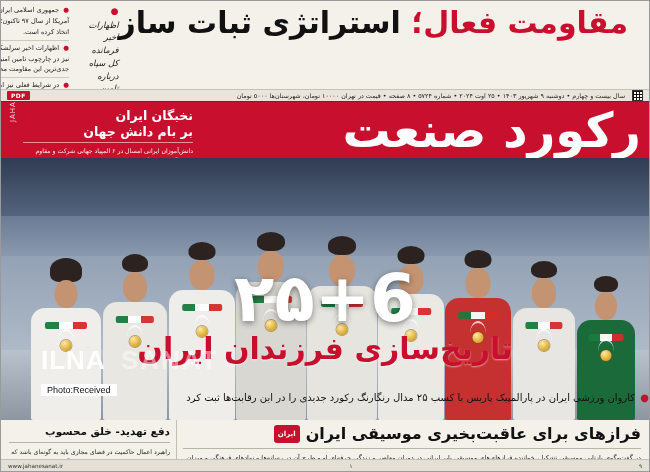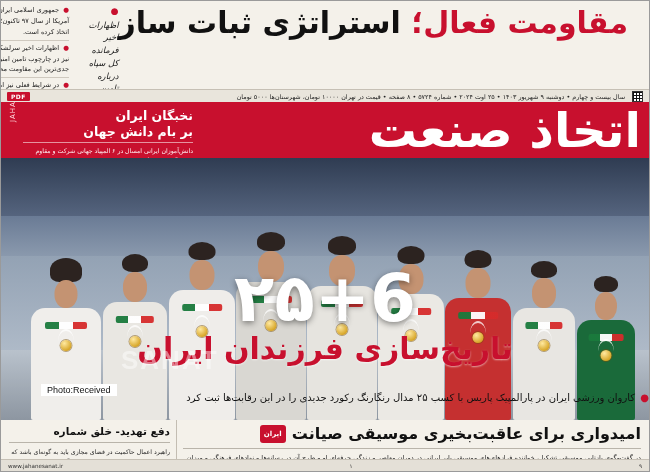--- a/index.html
+++ b/index.html
@@ -89,21 +89,21 @@
     margin: 2px 0;
   }
 
   
   .info-bar {
     position: absolute;
     top: 88px; left: 0; right: 0;
     height: 15px;
     background: #e9e5dc;
     border-top: 1px solid #c6c0b5;
-    border-bottom: 1px solid #0c4a6e;
+    border-bottom: 3px solid #0c4a6e;
     display: flex;
     align-items: center;
     direction: rtl;
     font-size: 6.4px;
     color: #222;
     padding: 0 6px;
     gap: 7px;
     white-space: nowrap;
   }
   .info-bar .tag-red {
@@ -463,21 +463,21 @@
   </div>
 
   <div class="info-bar">
     <span class="qr"></span>
     <span>سال بیست و چهارم • دوشنبه ۹ شهریور ۱۴۰۳ • ۲۵ اوت ۲۰۲۴ • شماره ۵۷۲۴ • ۸ صفحه • قیمت در تهران ۱۰۰۰۰ تومان، شهرستان‌ها ۵۰۰۰ تومان</span>
     <span class="grow"></span>
     <span class="tag-red">PDF</span>
   </div>
 
   <div class="masthead">
-    <div class="nameplate">اتخاذ صنعت</div>
+    <div class="nameplate">رکورد صنعت</div>
     <div class="latin">JAHAN SANAT</div>
     <div class="side-box">
       <div class="sb-title">نخبگان ایران</div>
       <div class="sb-title">بر بام دانش جهان</div>
       <div class="sb-rule"></div>
       <div class="sb-text">دانش‌آموزان ایرانی امسال در ۶ المپیاد جهانی شرکت و مقاوم افتخارآفرینی، جایگاه علمی کشورمان را به رخ کشیدند</div>
     </div>
   </div>
 
   <div class="photo">
@@ -575,40 +575,41 @@
           <div class="ribbon" style="top:21px;"></div>
         </div>
         <div class="hair" style="bottom:138px; width:32px; height:24px; border-radius:50% 50% 30% 30%;"></div>
         <div class="head" style="bottom:112px; width:23px; height:28px;"></div>
       </div>
     </div>
 
     <div class="overlay-number">۲۵+6</div>
     <div class="overlay-title">تاریخ‌سازی فرزندان ایران</div>
 
+    <div class="ilna-wm">ILNA</div>
     <div class="photo-wm">SANAT</div>
     <div class="photo-credit">Photo:Received</div>
 
     <div class="photo-caption">
       <span class="bullet">●</span>
       <span>کاروان ورزشی ایران در پارالمپیک پاریس با کسب ۲۵ مدال رنگارنگ رکورد جدیدی را در این رقابت‌ها ثبت کرد</span>
     </div>
   </div>
 
   <div class="bottom">
     <div class="bottom-main">
       <div class="bottom-head">
-        <div class="b-title">امیدواری برای عاقبت‌بخیری موسیقی صیانت</div>
+        <div class="b-title">فرازهای برای عاقبت‌بخیری موسیقی ایران</div>
         <div class="b-logo">ایران</div>
       </div>
       <div class="b-rule"></div>
       <div class="b-text">در گفت‌وگوی بازتابی موسیقی تشکیل، خواننده فرازهای‌های موسیقی بابر ایرانی در دوران معاصر و زندگی حرفه‌ای او و طرح آن در رسانه‌ها و نهادهای فرهنگی و میزان پیوند این هنر با جامعه ایرانی سخن گفت</div>
     </div>
     <div class="bottom-left">
-      <div class="bl-title">دفع تهدید- خلق شماره</div>
+      <div class="bl-title">دفع تهدید- خلق محسوب</div>
       <div class="bl-rule"></div>
       <div class="bl-text">راهبرد اعمال حاکمیت در فضای مجازی باید به گونه‌ای باشد که ضمن دفع تهدیدها، فرصت‌های ناشی از آن را خلق کند و زمینه‌های رشد کشور را در همه ابعاد فراهم آورد</div>
     </div>
   </div>
 
   <div class="footer">
     <span>۹</span>
     <span>۱</span>
     <span>www.jahanesanat.ir</span>
   </div>

